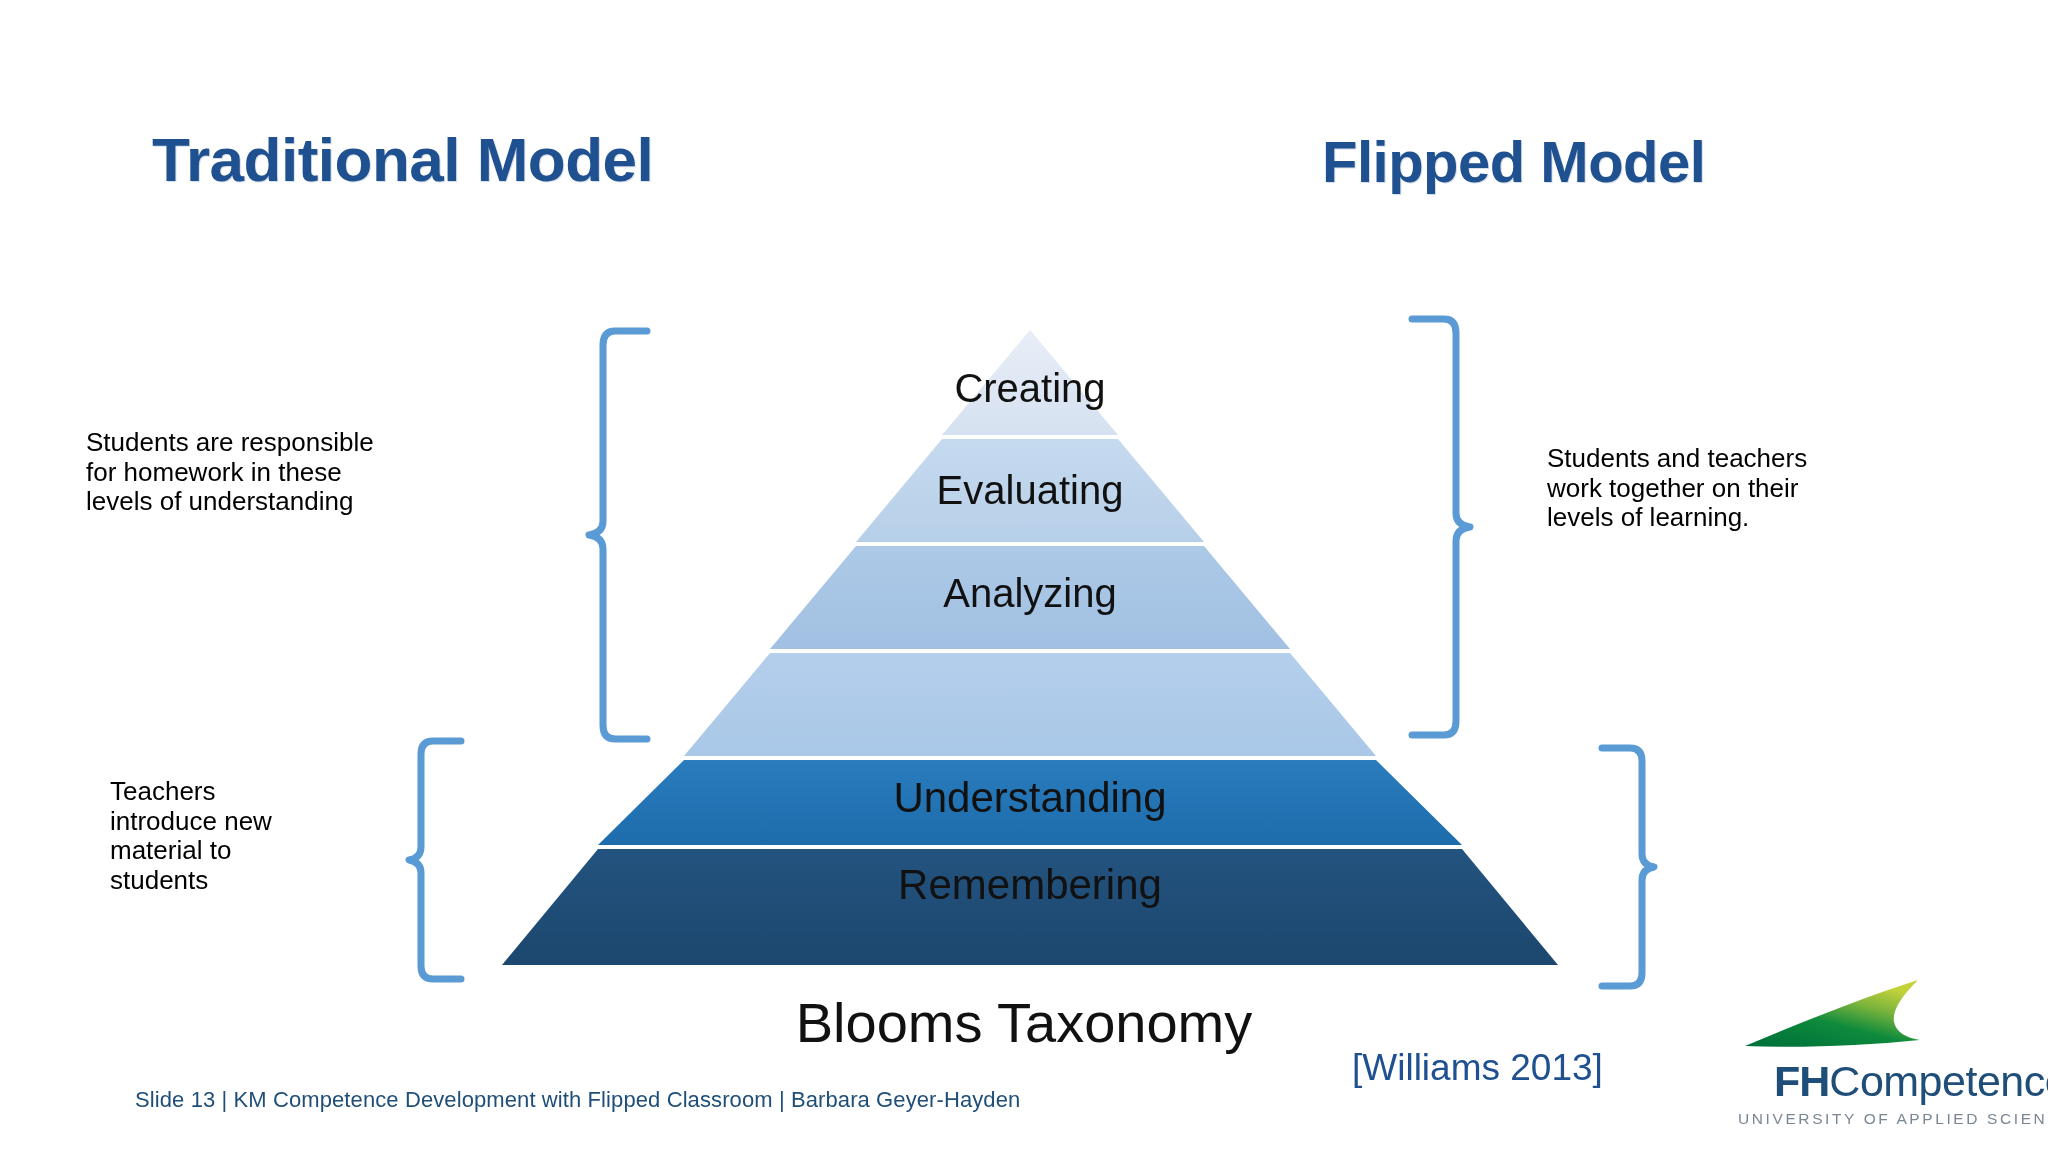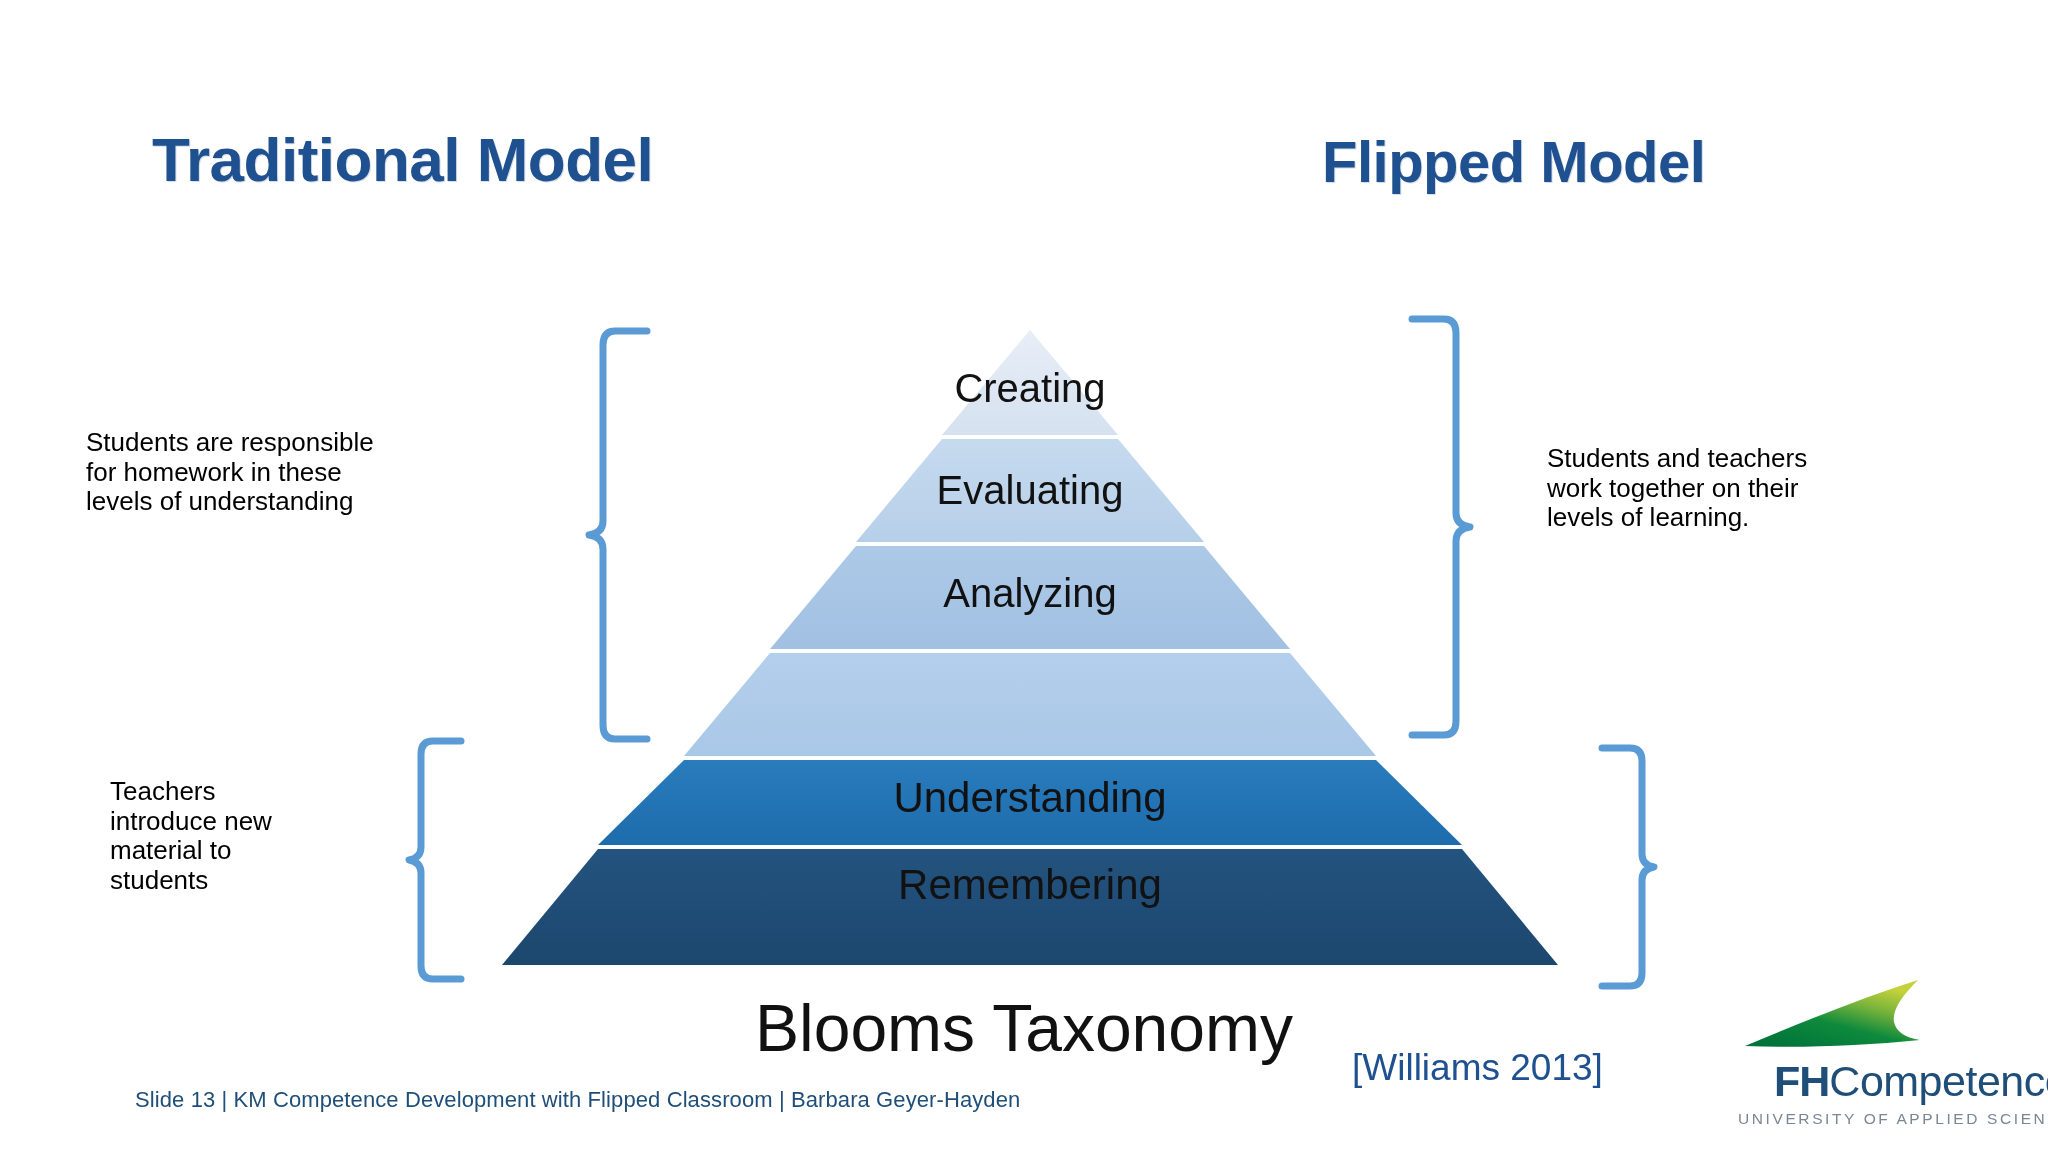--- a/index.html
+++ b/index.html
@@ -83,21 +83,21 @@
   #brace-right-top    { left: 1404px; top: 313px; width: 70px;  height: 428px; }
   #brace-right-bottom { left: 1596px; top: 742px; width: 62px;  height: 250px; }
 
   
   #caption-blooms {
     position: absolute;
     left: 0;
     top: 990px;
     width: 2048px;
     text-align: center;
-    font-size: 66px;
+    font-size: 56px;
     color: #111111;
     box-sizing: border-box;
   }
 
   
   #citation {
     position: absolute;
     left: 1352px;
     top: 1047px;
     font-size: 37px;

